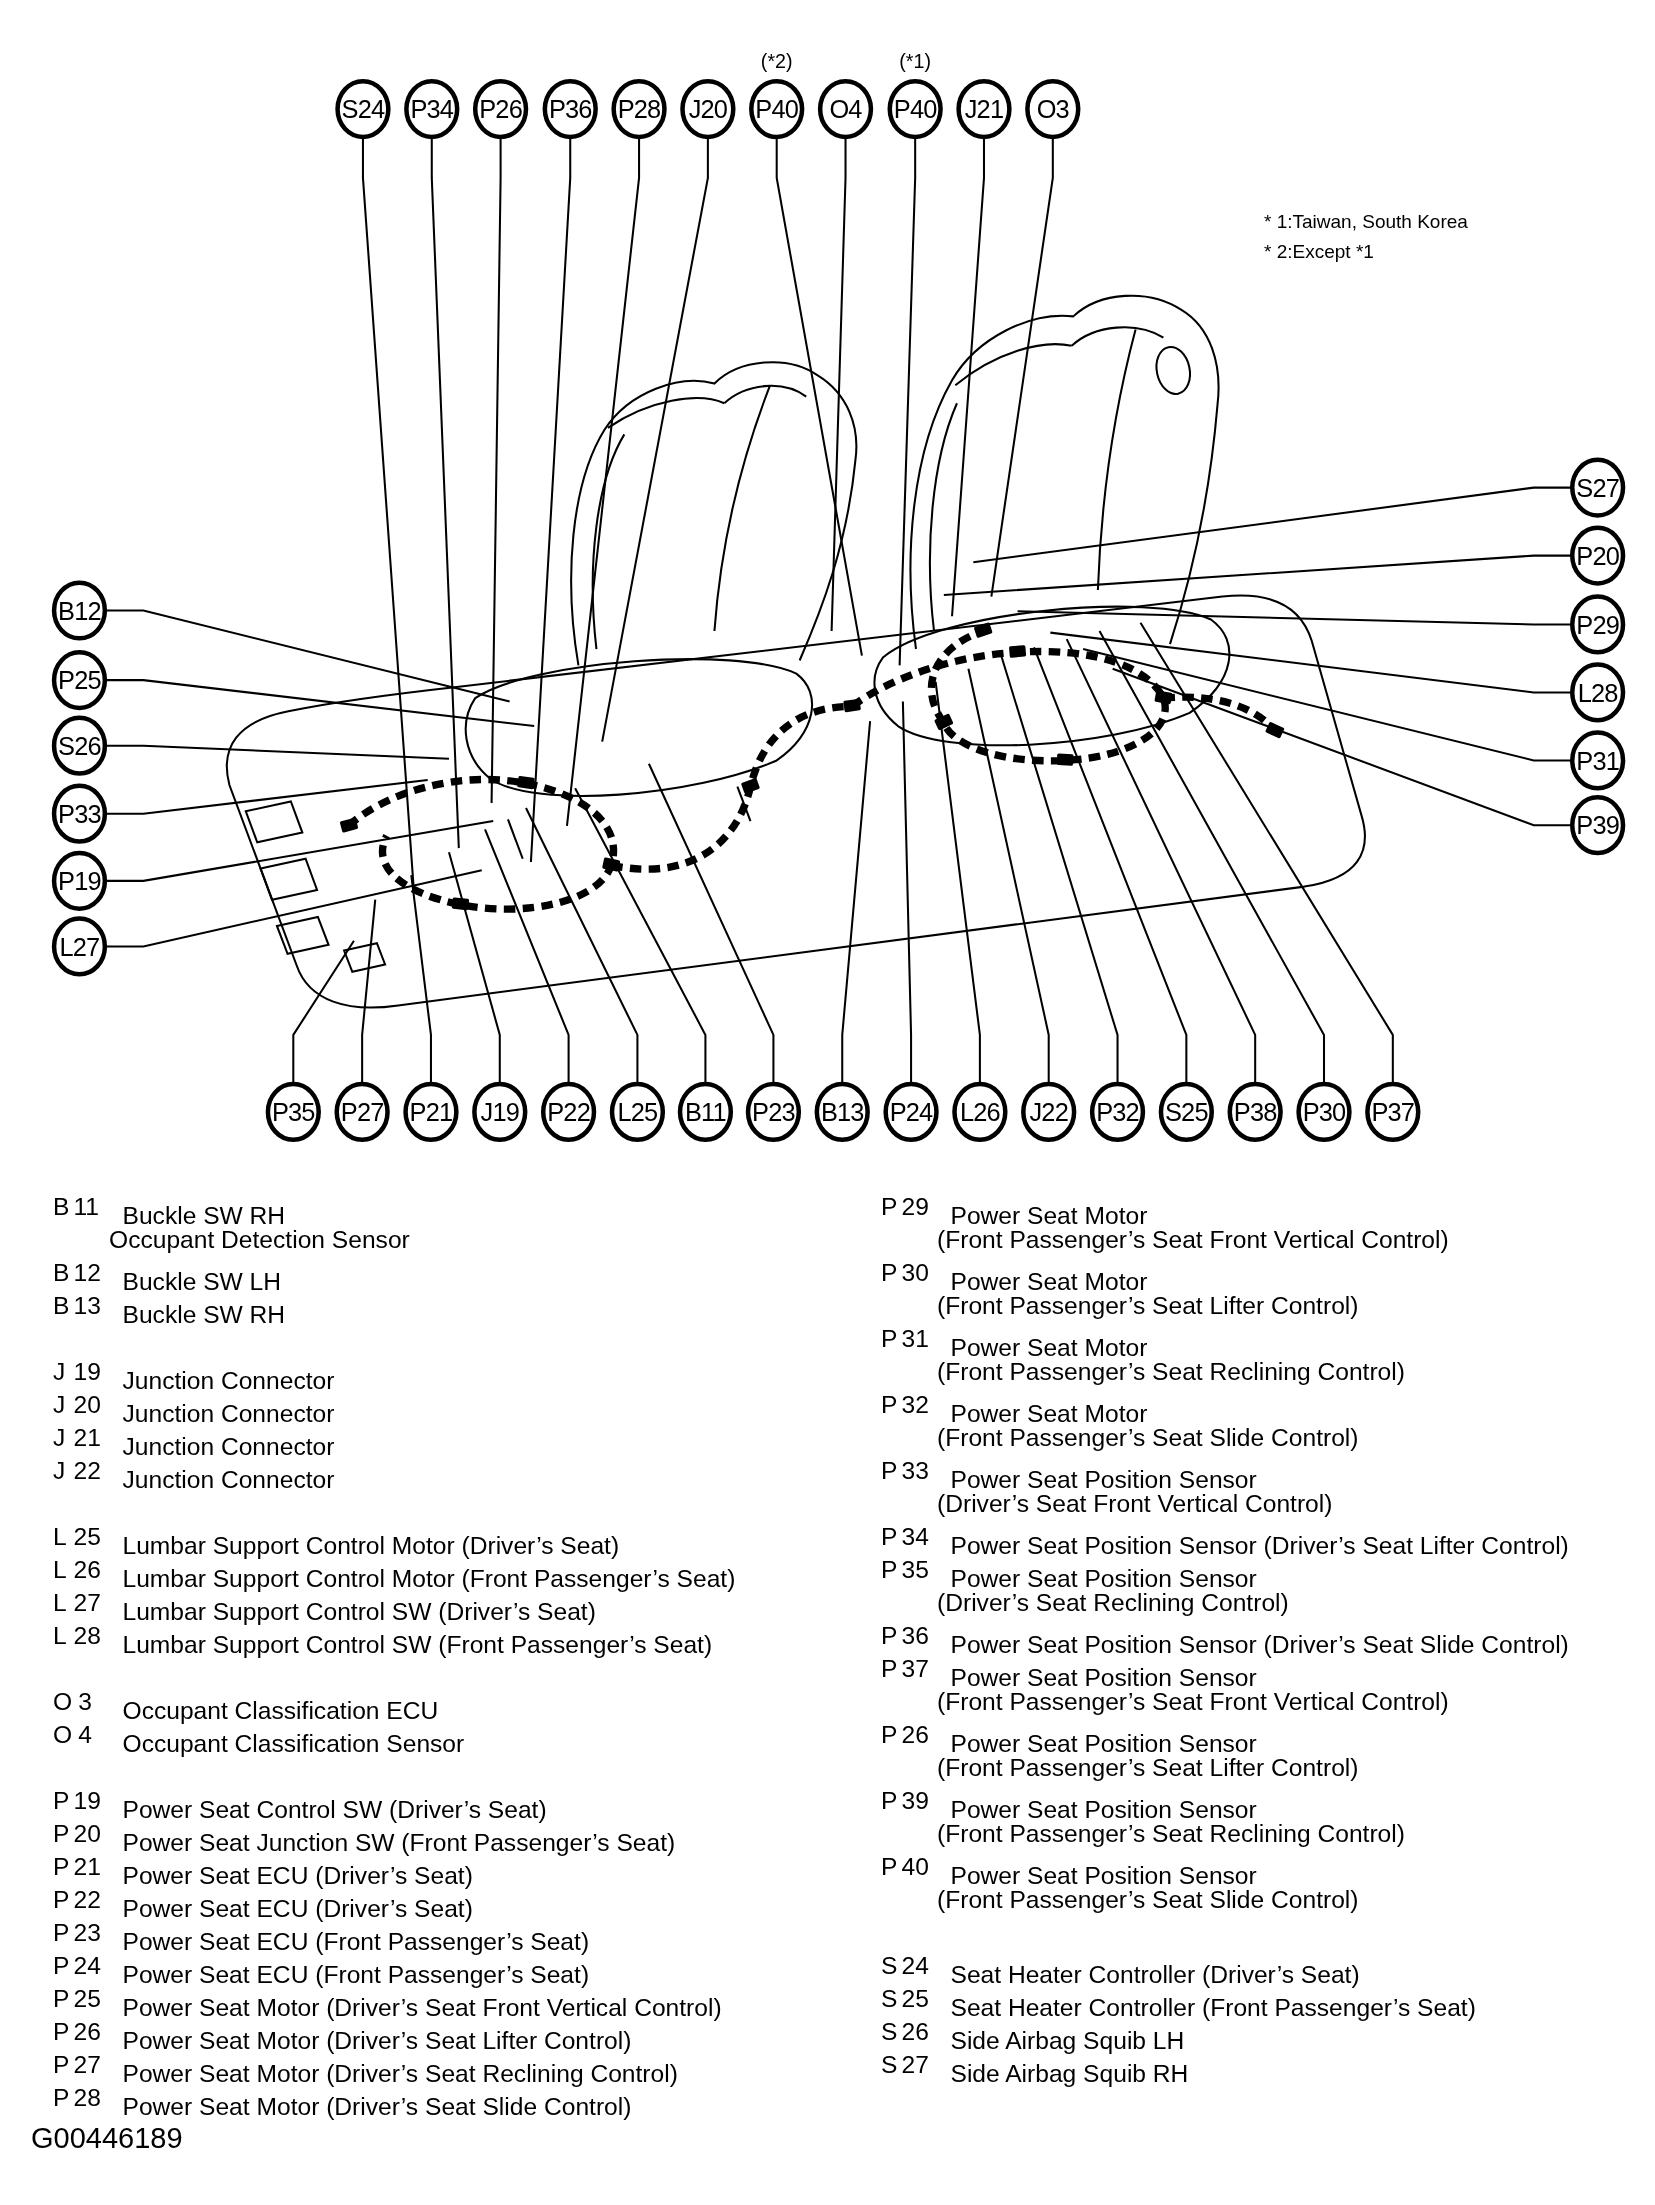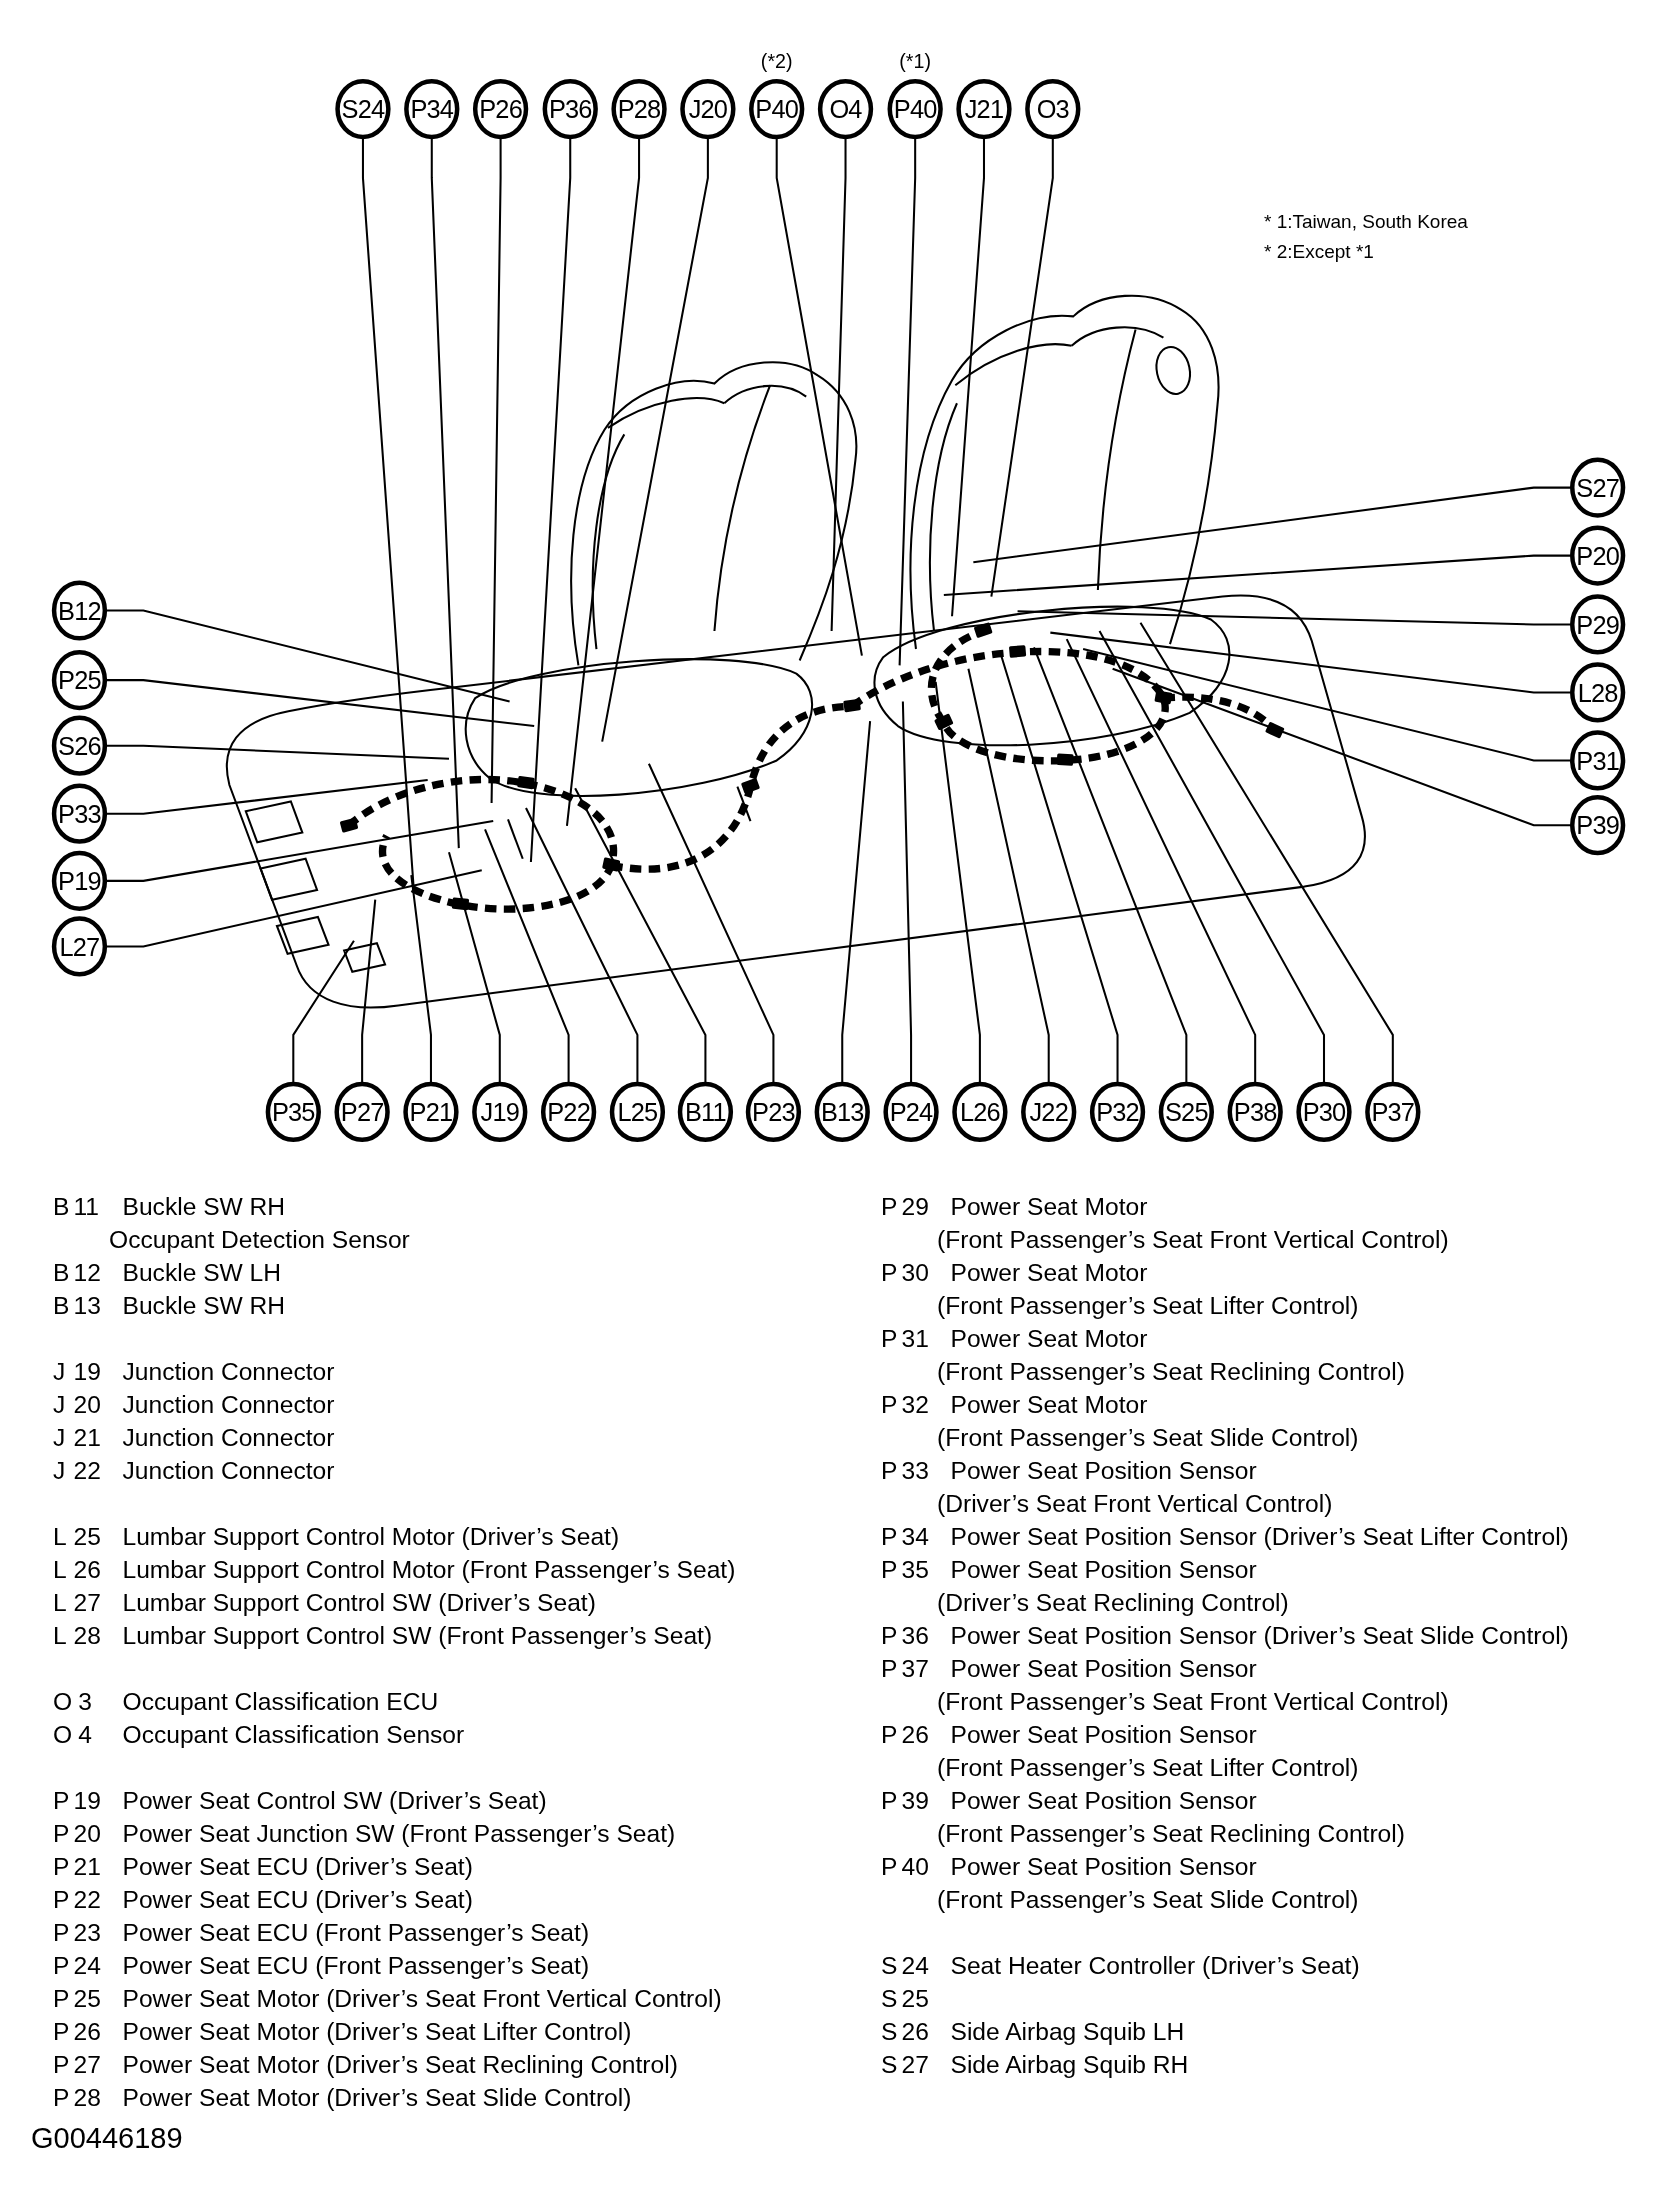--- a/index.html
+++ b/index.html
@@ -22,21 +22,21 @@
   .sup-label{font-size:24px;text-anchor:middle;fill:#000;}
   .note{position:absolute;left:1264px;top:207px;font-size:19px;line-height:30px;white-space:nowrap;}
   .figure-id{position:absolute;left:31px;top:2122px;font-size:29px;}
   .legend-col{position:absolute;top:1190px;}
   .legend-col.left{left:53px;}
   .legend-col.right{left:881px;}
   .legend-line{height:33px;line-height:33px;font-size:24.6px;white-space:nowrap;display:flex;}
   .legend-gap{height:33px;}
   .code-letter{display:inline-block;width:20.5px;}
   .code-num{display:inline-block;width:23px;text-align:center;}
-  .desc{margin-left:26px;}
+  .desc{margin-left:26px;margin-top:9px;}
   .desc-cont{margin-left:56px;}
 </style>
 </head>
 <body>
 
 <div class="page">
 
   <svg id="diagram-svg" width="1655" height="2205" viewBox="0 0 2020 2691">
 
     <g>
@@ -519,20 +519,21 @@
       </div>
       <div class="legend-gap"></div>
       <div class="legend-line">
         <span class="code-letter">S</span>
         <span class="code-num">24</span>
         <span class="desc">Seat Heater Controller (Driver’s Seat)</span>
       </div>
       <div class="legend-line">
         <span class="code-letter">S</span>
         <span class="code-num">25</span>
+        <span class="desc">Seat Heater Controller (Front Passenger’s Seat)</span>
       </div>
       <div class="legend-line">
         <span class="code-letter">S</span>
         <span class="code-num">26</span>
         <span class="desc">Side Airbag Squib LH</span>
       </div>
       <div class="legend-line">
         <span class="code-letter">S</span>
         <span class="code-num">27</span>
         <span class="desc">Side Airbag Squib RH</span>

